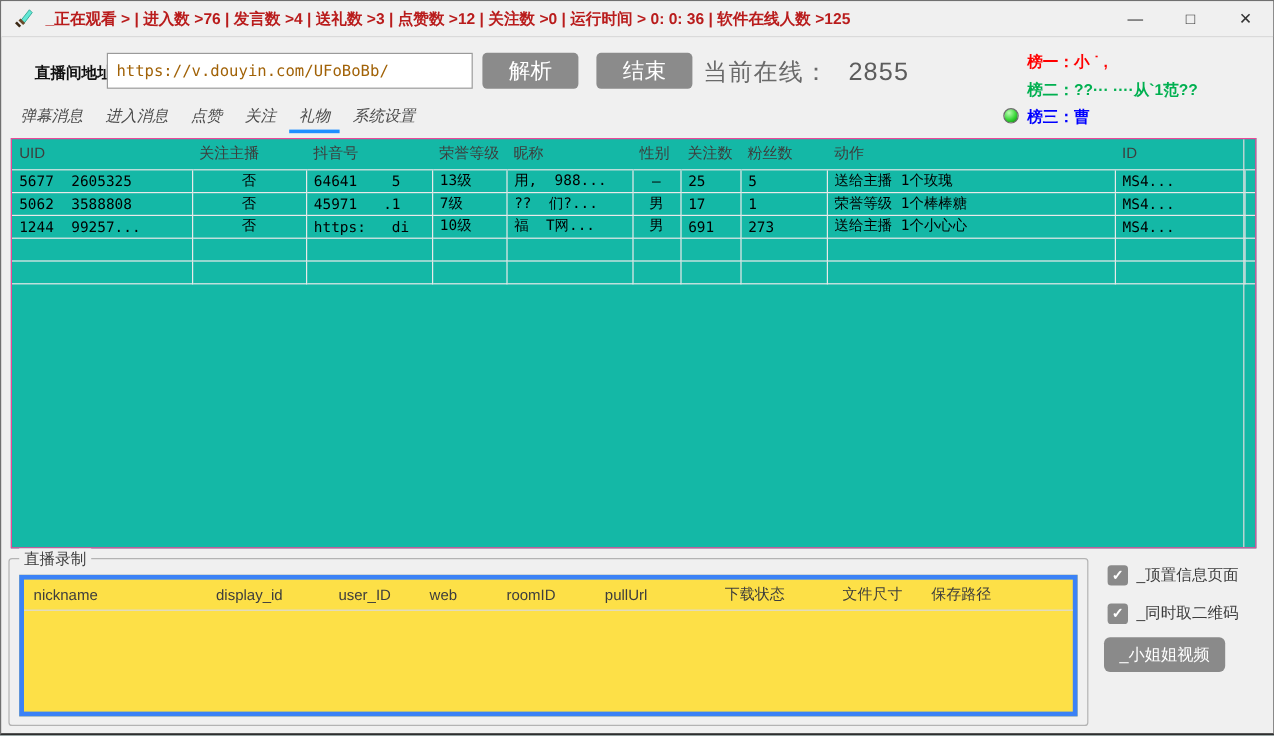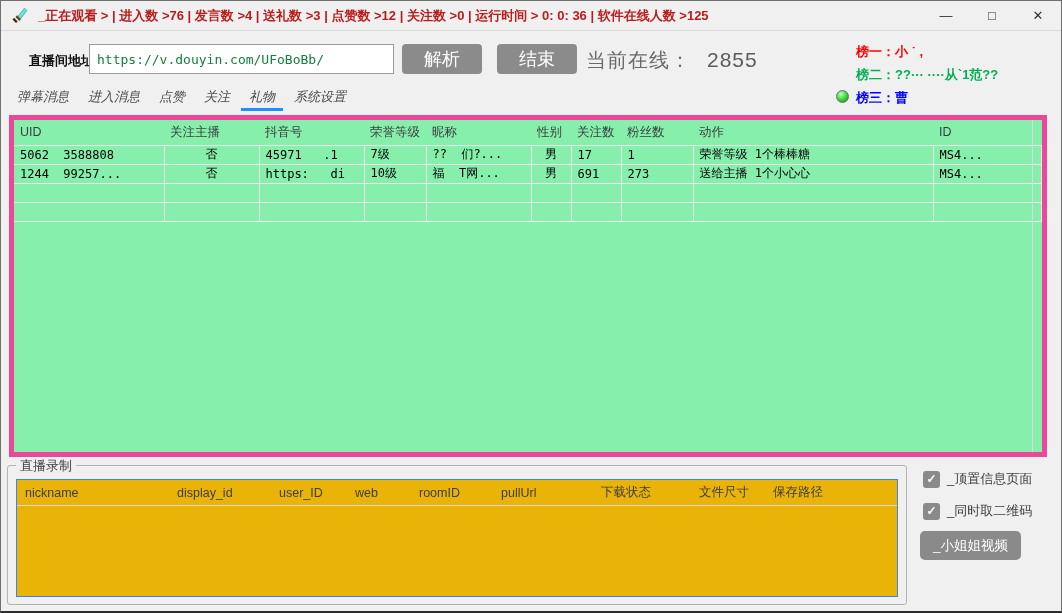--- a/index.html
+++ b/index.html
@@ -18,21 +18,21 @@
   }
   .titlebar .title { font-size:13px; font-weight:700; color:#b91c1c; white-space:nowrap; }
   .win-controls { margin-left:auto; display:flex; height:100%; }
   .win-btn { width:46px; height:100%; display:flex; align-items:center; justify-content:center;
     font-size:13px; color:#333; cursor:default; }
   
   .addr-label { position:absolute; left:10px; top:51px; font-size:13px; font-weight:700; color:#111;margin-left:18px; }
   .addr-input {
     position:absolute; left:88px; top:43px; width:305px; height:30px;
     border:1px solid #9a9a9a; background:#fff; padding-left:7px;
-    font-family:"DejaVu Sans Mono",monospace; font-size:13px; color:#15803d; outline:none;
+    font-family:"DejaVu Sans Mono",monospace; font-size:13px; color:#a16207; outline:none;
   }
   .gbtn {
     position:absolute; height:30px; width:80px; background:#8b8b8b; color:#fff;
     border:none; border-radius:4px; font-size:18px; font-family:inherit; cursor:default;
   }
   .btn-parse { left:401px; top:43px; }
   .btn-end   { left:496px; top:43px; }
   .online { position:absolute; left:585px; top:46px; font-size:20px; color:#6a6a6a; letter-spacing:1px; }
   .online .num { margin-left:16px; font-size:21px; color:#5c5c5c; }
   
@@ -45,21 +45,21 @@
     background:radial-gradient(circle at 35% 28%, #b8ffb0, #35d435 55%, #0d7a0d 100%);
     border:1px solid #6e6e6e;
   }
   
   .tabs { position:absolute; left:8px; top:85px; height:25px; display:flex; gap:3px;font-style:italic; }
   .tab { padding:0 8px; font-size:13px; color:#4a4a4a; line-height:21px; cursor:default; }
   .tab.active { border-bottom:3px solid #1e8fff; }
   
   .gift-wrap {
     position:absolute; left:8px; top:114px; width:1038px; height:342px;
-    background:#86efac; border:5px solid #ec4899; overflow:hidden;
+    background:#14b8a6; border:1px solid #ec4899; overflow:hidden;
   }
   .gift-wrap .vline { position:absolute; top:0; bottom:0; right:9px; width:0; border-left:1px solid #dcdcdc; }
   table.gift { border-collapse:collapse; table-layout:fixed; width:1036px; }
   table.gift th {
     height:25px; font-size:12.5px; font-weight:400; color:#3d3d3d; text-align:left;
     padding:0 6px; border-bottom:1px solid #e6e6e6; white-space:nowrap; overflow:hidden;
   }
   table.gift td {
     height:19px; font-size:12px; color:#000; padding:0 6px;
     border:1px solid #e9e9e9; white-space:pre; overflow:hidden;
@@ -72,21 +72,21 @@
   .groupbox {
     position:absolute; left:6px; top:464px; width:900px; height:140px;
     border:1px solid #b3b3b3; border-radius:3px;
   }
   .groupbox .legend {
     position:absolute; left:8px; top:-9px; background:#f0f0f0; padding:0 4px;
     font-size:13px; color:#3d3d3d;
   }
   .rec-table {
     position:absolute; left:8px; top:13px; width:882px; height:118px;
-    background:#eab308; border:1px solid #3b82f6;
+    background:#fde047; border:4px solid #3b82f6;
   }
   .rec-head { display:flex; height:26px; align-items:center; border-bottom:1px solid #dadada;
     font-size:12.5px; color:#3d3d3d; }
   .rec-head span { padding-left:8px; white-space:nowrap; overflow:hidden; }
   .rec-head span:nth-child(1){ width:152px; }
   .rec-head span:nth-child(2){ width:102px; }
   .rec-head span:nth-child(3){ width:76px; }
   .rec-head span:nth-child(4){ width:64px; }
   .rec-head span:nth-child(5){ width:82px; }
   .rec-head span:nth-child(6){ width:100px; }
@@ -179,20 +179,33 @@
           <th>性别</th>
           <th>关注数</th>
           <th>粉丝数</th>
           <th>动作</th>
           <th>ID</th>
           <th></th>
         </tr>
       </thead>
       <tbody>
         <tr>
+          <td>5677  2605325</td>
+          <td class="c">否</td>
+          <td>64641    5</td>
+          <td>13级</td>
+          <td>用,  988...</td>
+          <td class="c">–</td>
+          <td>25</td>
+          <td>5</td>
+          <td>送给主播 1个玫瑰</td>
+          <td>MS4...</td>
+          <td class="filler"></td>
+        </tr>
+        <tr>
           <td>5062  3588808</td>
           <td class="c">否</td>
           <td>45971   .1</td>
           <td>7级</td>
           <td>??  们?...</td>
           <td class="c">男</td>
           <td>17</td>
           <td>1</td>
           <td>荣誉等级 1个棒棒糖</td>
           <td>MS4...</td>

